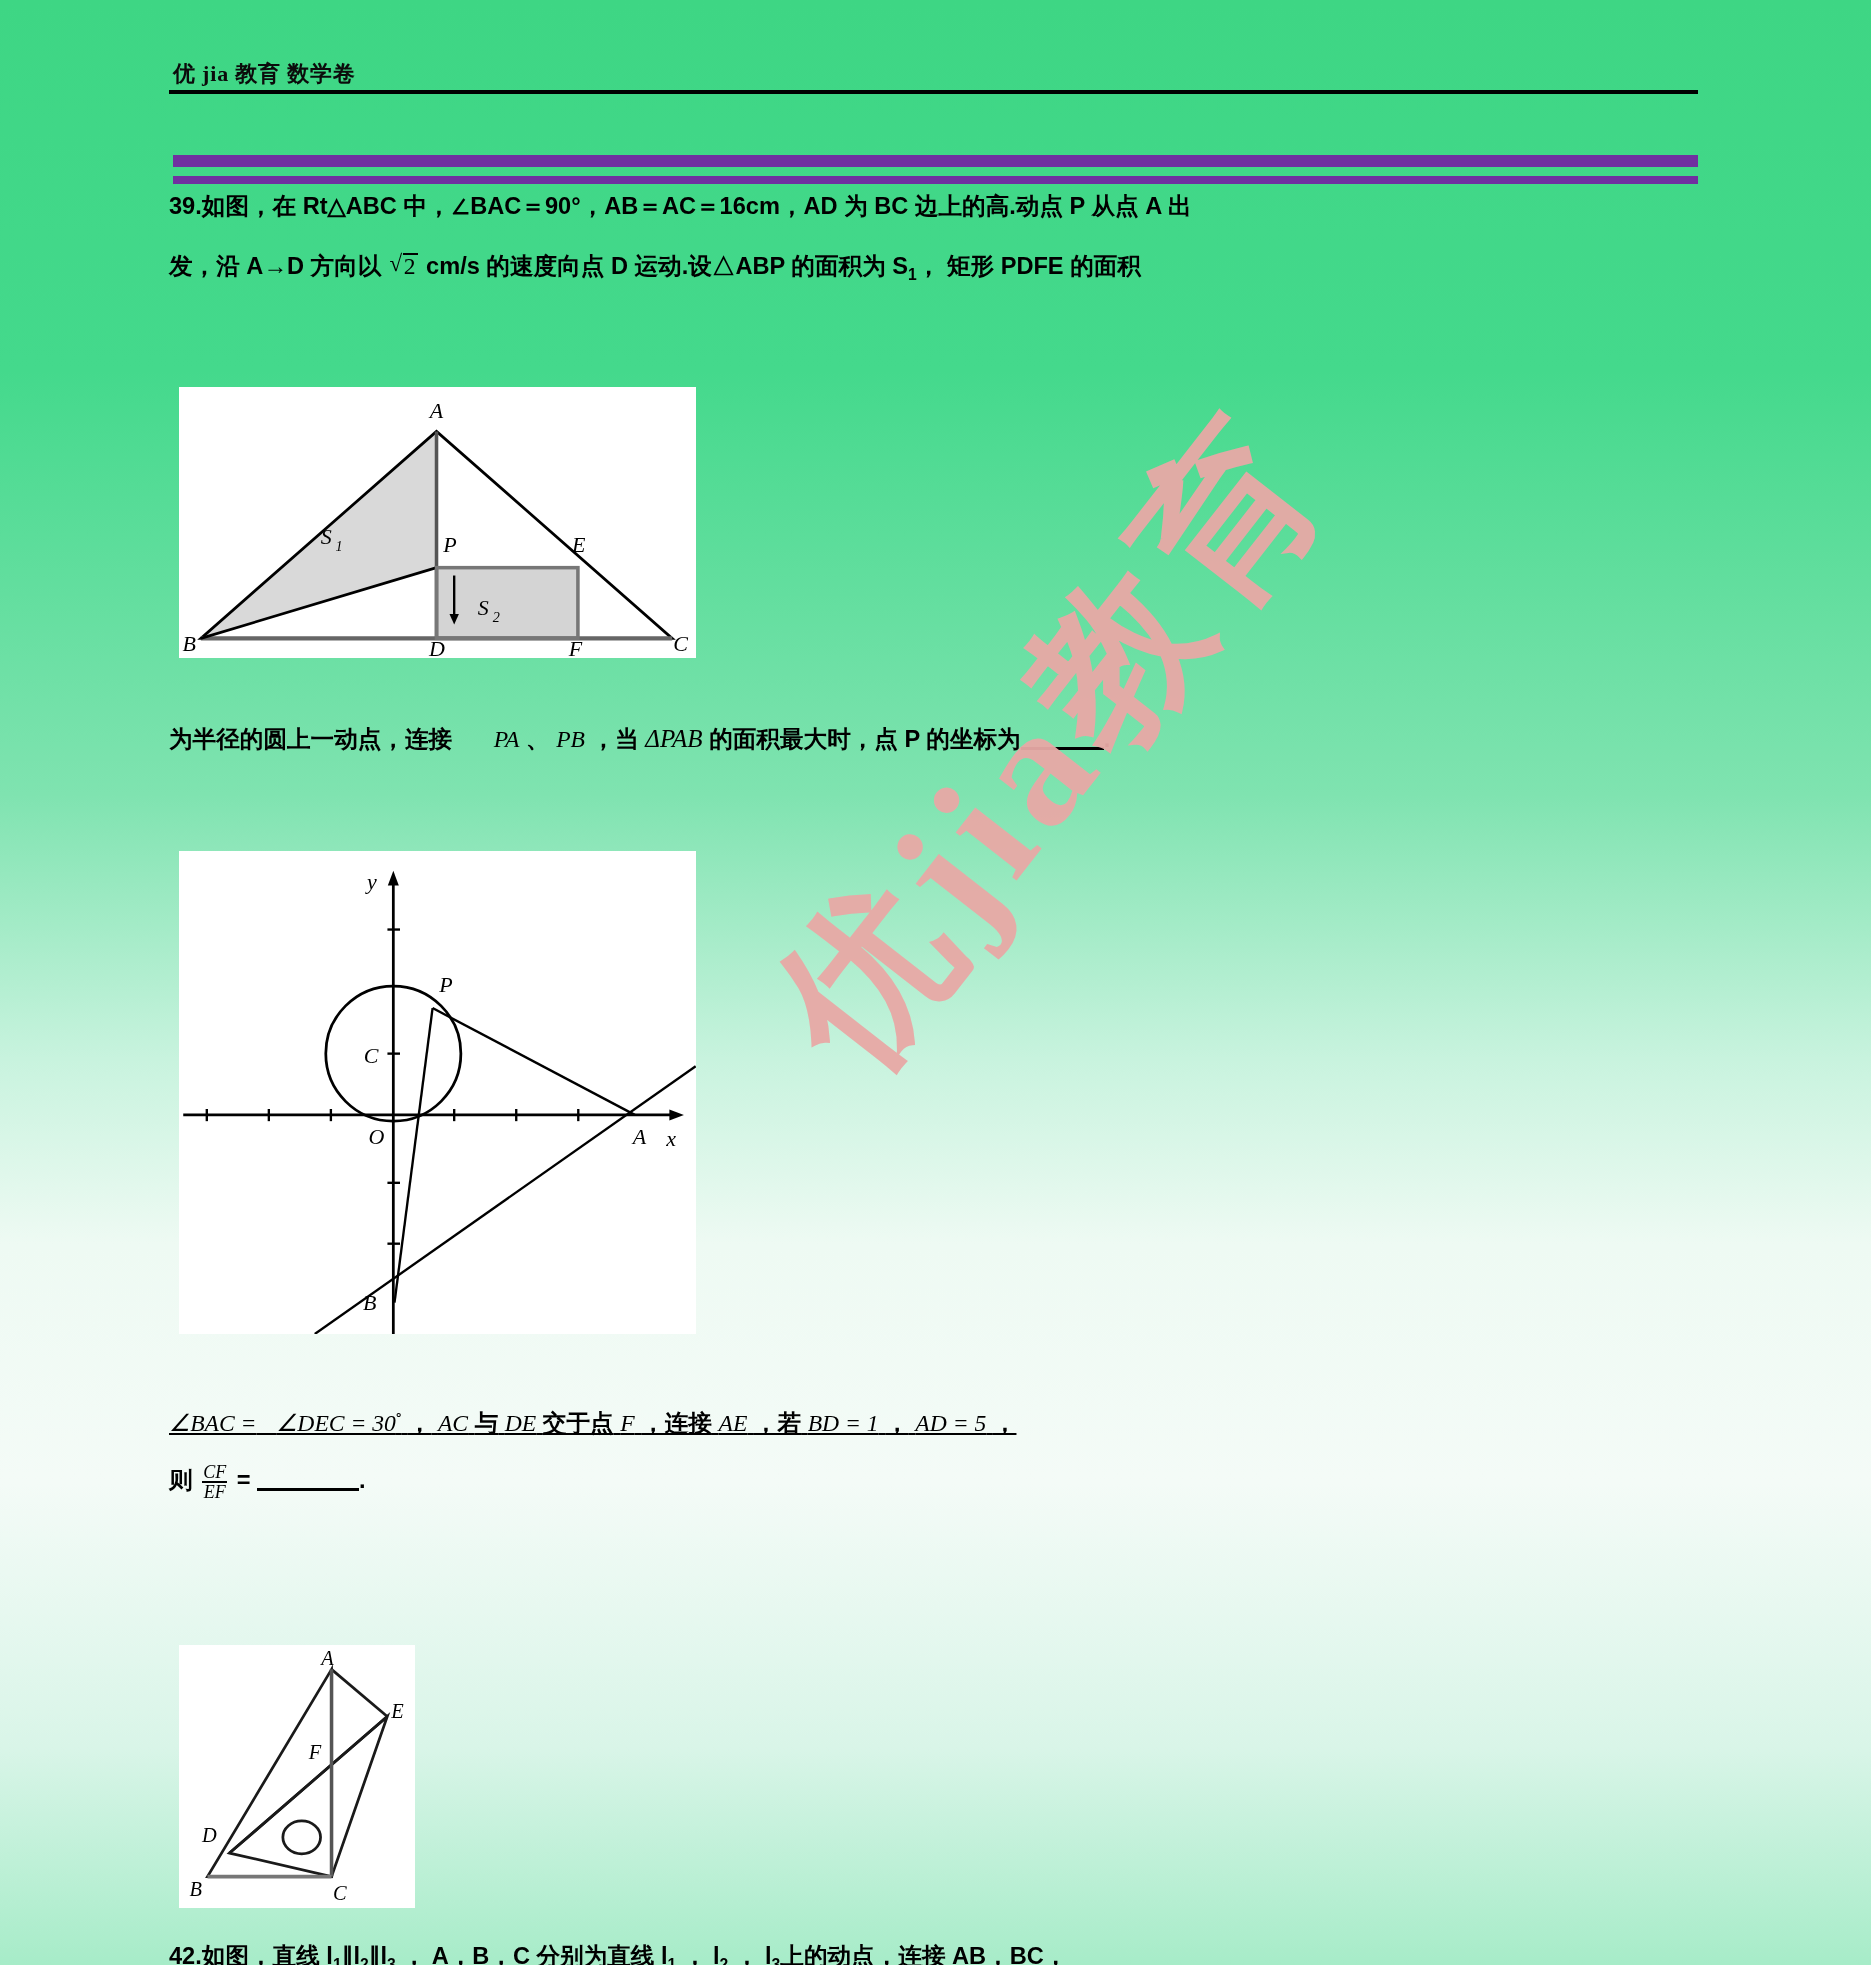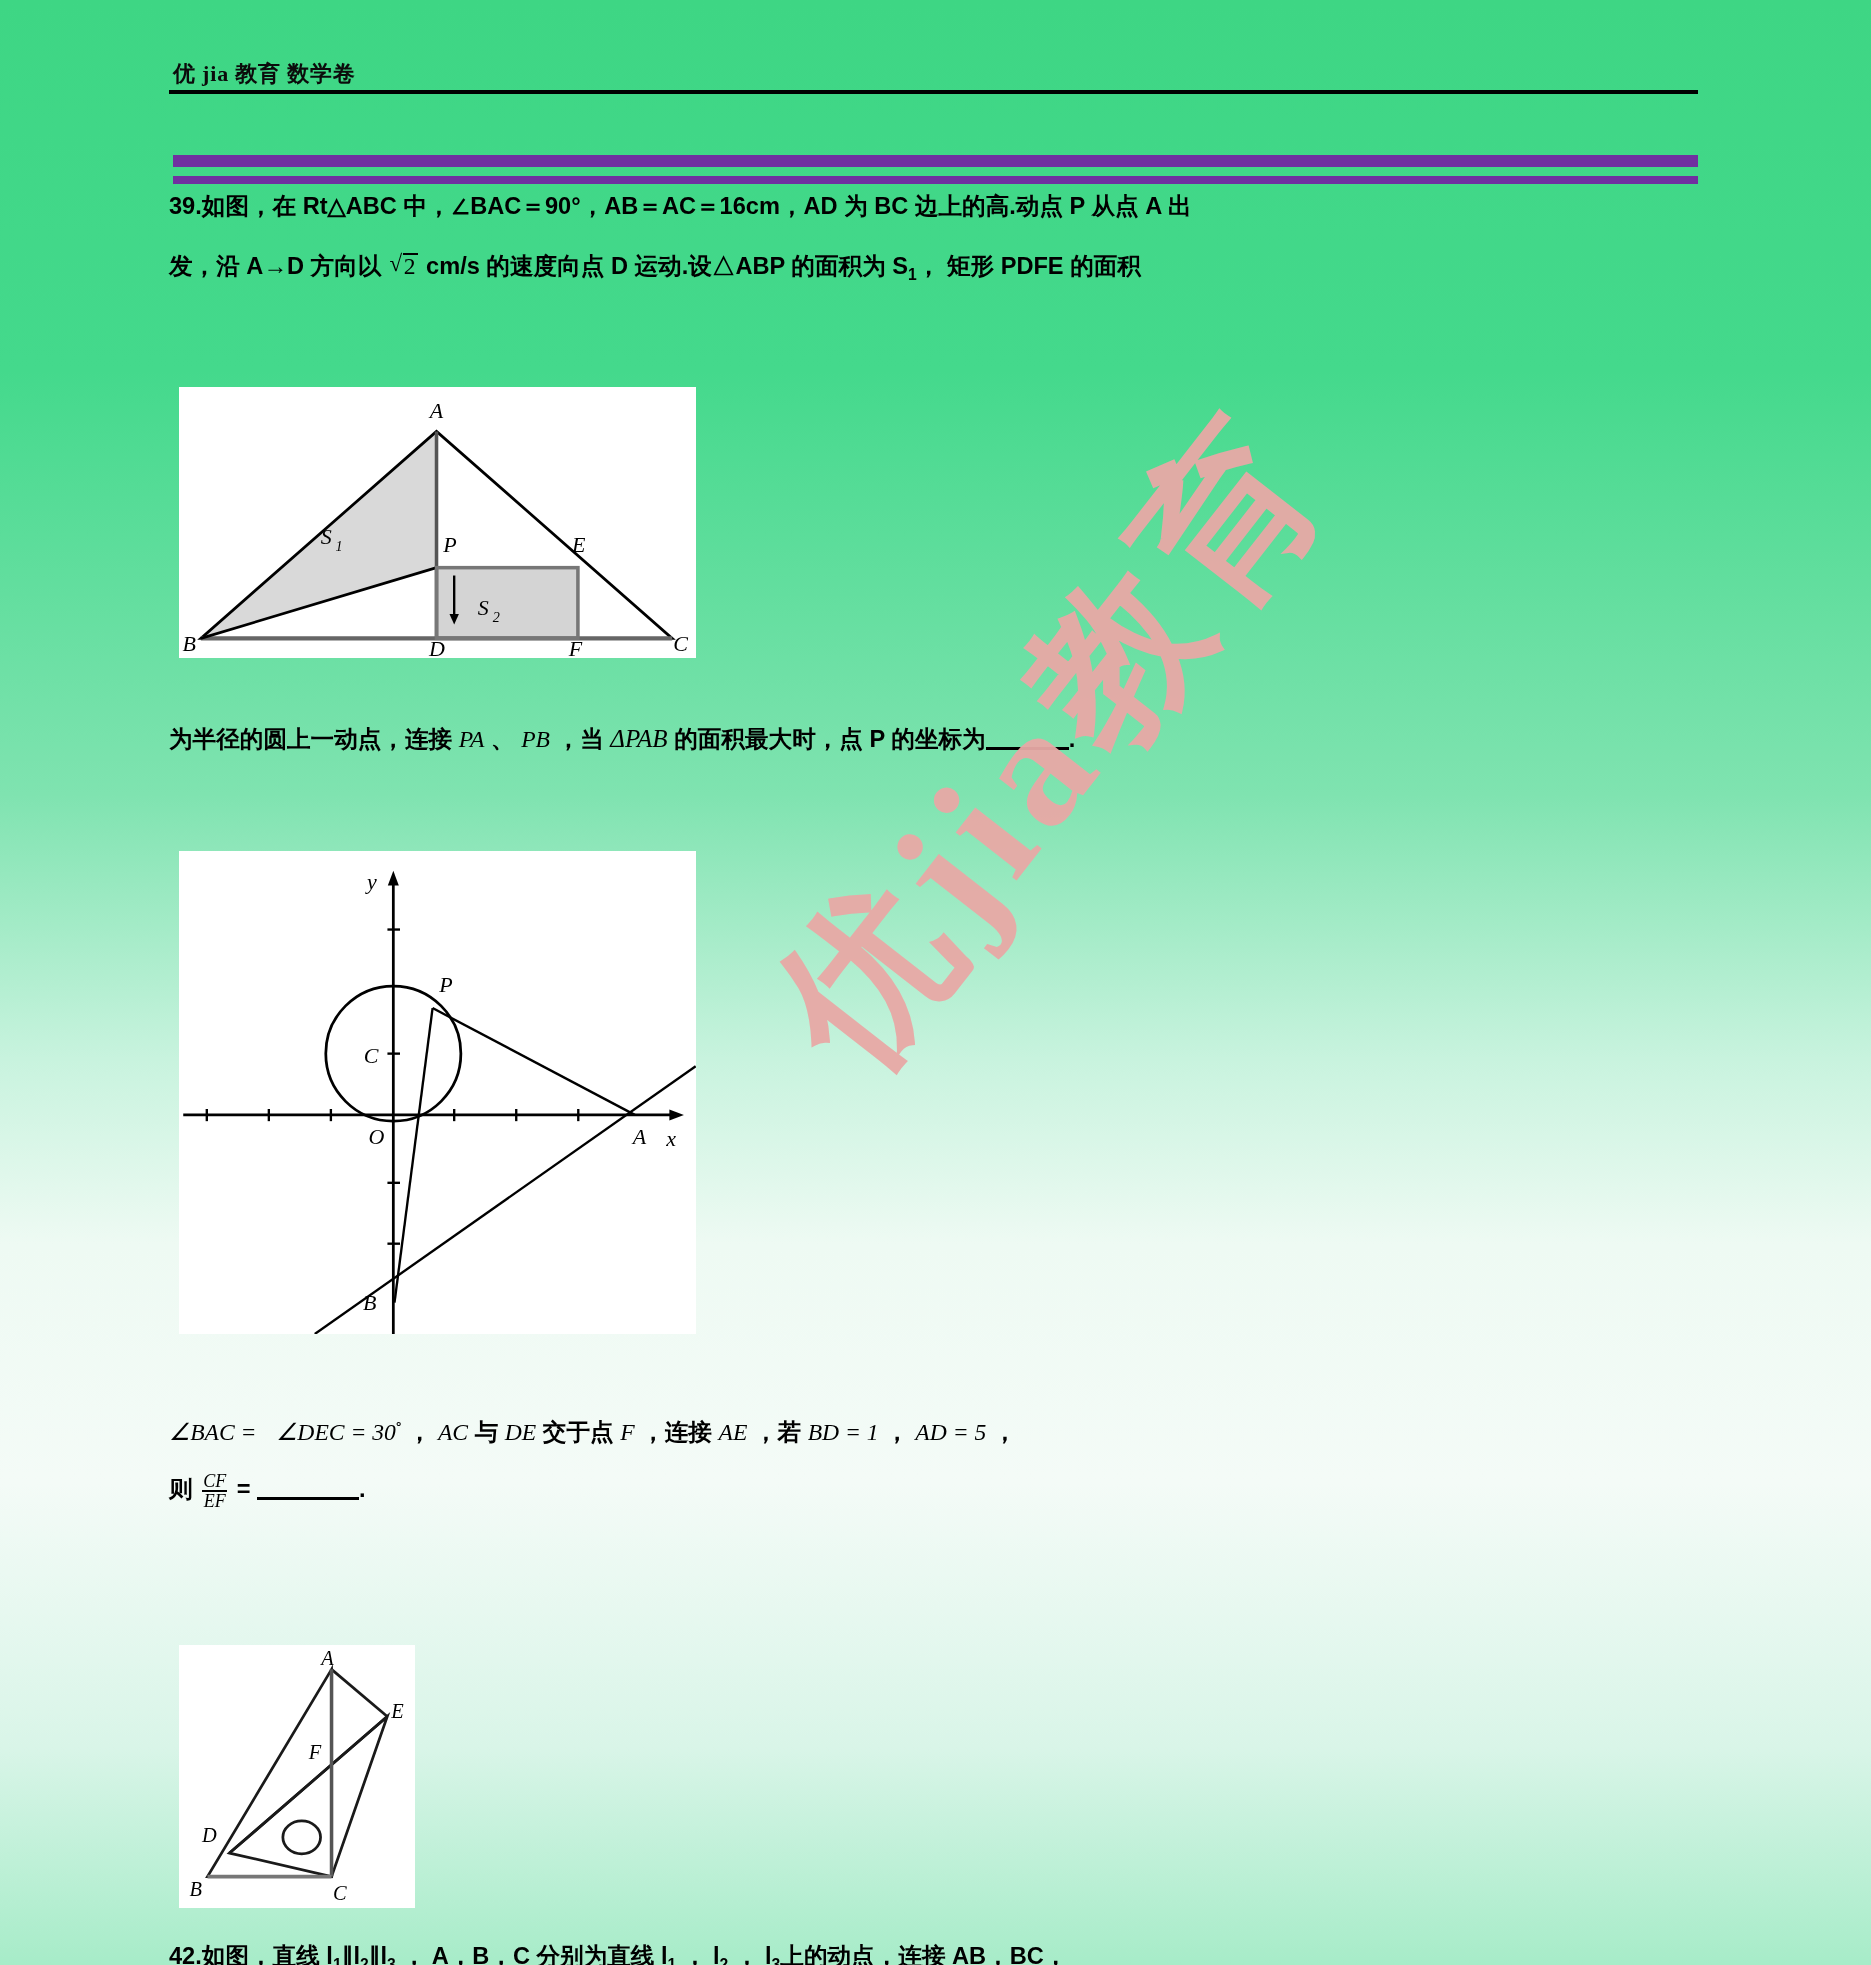--- a/index.html
+++ b/index.html
@@ -115,21 +115,21 @@
       <text x="8" y="672" font-family="Liberation Serif, serif" font-style="italic" font-size="56" fill="#000">B</text>
       <text x="636" y="686" font-family="Liberation Serif, serif" font-style="italic" font-size="56" fill="#000">D</text>
       <text x="992" y="686" font-family="Liberation Serif, serif" font-style="italic" font-size="56" fill="#000">F</text>
       <text x="1258" y="672" font-family="Liberation Serif, serif" font-style="italic" font-size="56" fill="#000">C</text>
     </svg>
   </div>
 
   <div class="q" style="left:169px;top:704px;">
     <div class="line" style="margin-top:22.4px;">
       <span>为半径的圆上一动点，连接</span>
-      <span class="ital" style="font-size:23.6px;">PA</span>
+      <span class="ital" style="font-size:23.6px;margin-left:35px;">PA</span>
       <span>、</span>
       <span class="ital" style="font-size:23.6px;">PB</span>
       <span>，当</span>
       <span class="ital" style="font-size:25px;">ΔPAB</span>
       <span>的面积最大时，点 P 的坐标为</span><span class="blank-s"></span><span>.</span>
     </div>
   </div>
 
   <div class="figbox" style="left:179px;top:851px;width:517px;height:483px;">
     <svg width="517" height="483" viewBox="0 0 1315 1230">
@@ -169,21 +169,21 @@
       <text x="662" y="360" font-family="Liberation Serif, serif" font-style="italic" font-size="56" fill="#000">P</text>
       <text x="470" y="540" font-family="Liberation Serif, serif" font-style="italic" font-size="56" fill="#000">C</text>
       <text x="482" y="745" font-family="Liberation Serif, serif" font-style="italic" font-size="56" fill="#000">O</text>
       <text x="1155" y="745" font-family="Liberation Serif, serif" font-style="italic" font-size="56" fill="#000">A</text>
       <text x="1240" y="752" font-family="Liberation Serif, serif" font-style="italic" font-size="56" fill="#000">x</text>
       <text x="468" y="1170" font-family="Liberation Serif, serif" font-style="italic" font-size="56" fill="#000">B</text>
     </svg>
   </div>
 
   <div class="q" style="left:169px;top:1387px;">
-    <div class="line" style="margin-top:33px;">
+    <div class="line" style="margin-top:24px;text-decoration:underline;">
       <span class="ital" style="font-size:23.6px;">∠BAC =</span>&nbsp;&nbsp;
       <span class="ital" style="font-size:23.6px;">∠DEC = 30</span><span class="sup" style="font-size:13.4px;">°</span>
       <span>，</span>
       <span class="ital" style="font-size:23.6px;">AC</span>
       <span>与</span>
       <span class="ital" style="font-size:23.6px;">DE</span>
       <span>交于点</span>
       <span class="ital" style="font-size:23.6px;">F</span>
       <span>，连接</span>
       <span class="ital" style="font-size:23.6px;">AE</span>

